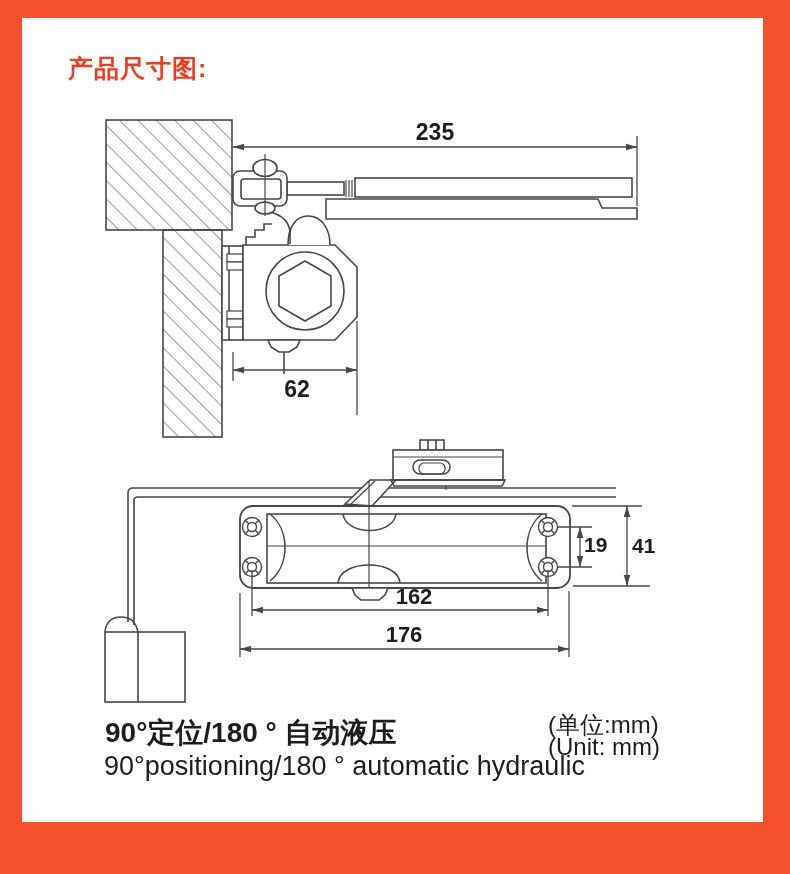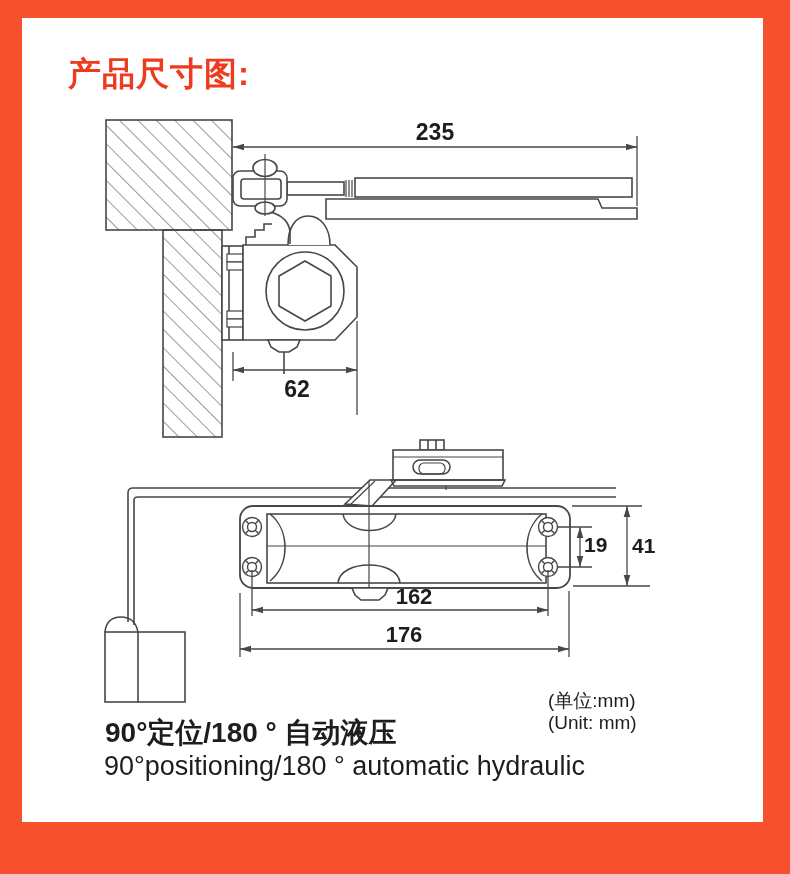--- a/index.html
+++ b/index.html
@@ -6,28 +6,28 @@
     --frame-border:#f6512c; --title-red:#ee3a1e; --line:#474747; --text:#1d1d1d;
   }
   html,body{margin:0;padding:0;}
   body{
     width:790px;height:874px;position:relative;overflow:hidden;
     background:var(--frame-border);
     font-family:"Liberation Sans", sans-serif;
   }
   .panel{position:absolute;left:22px;top:18px;width:741px;height:804px;background:#ffffff;}
   .page-title{
-    position:absolute;left:68px;top:52px;font-size:33px;font-weight:bold;
+    position:absolute;left:68px;top:52px;font-size:25px;font-weight:bold;
     color:var(--title-red);letter-spacing:1px;
   }
   svg.drawing{position:absolute;left:0;top:0;}
   svg text{font-family:"Liberation Sans", sans-serif;font-weight:600;fill:var(--text);}
   .caption-zh{position:absolute;left:105px;top:714px;font-size:28px;font-weight:bold;color:var(--text);}
   .caption-en{position:absolute;left:104px;top:751px;font-size:27px;font-weight:500;color:var(--text);}
-  .units{position:absolute;left:548px;top:690px;font-size:19px;font-weight:500;color:var(--text);line-height:22px;}
+  .units{position:absolute;left:548px;top:714px;font-size:24px;font-weight:500;color:var(--text);line-height:22px;}
 </style>
 </head>
 <body>
 
 <div class="panel"></div>
 
 <div class="page-title">产品尺寸图:</div>
 
 <svg class="drawing" width="790" height="874" viewBox="0 0 790 874" style="color:var(--line)">
   <defs>

